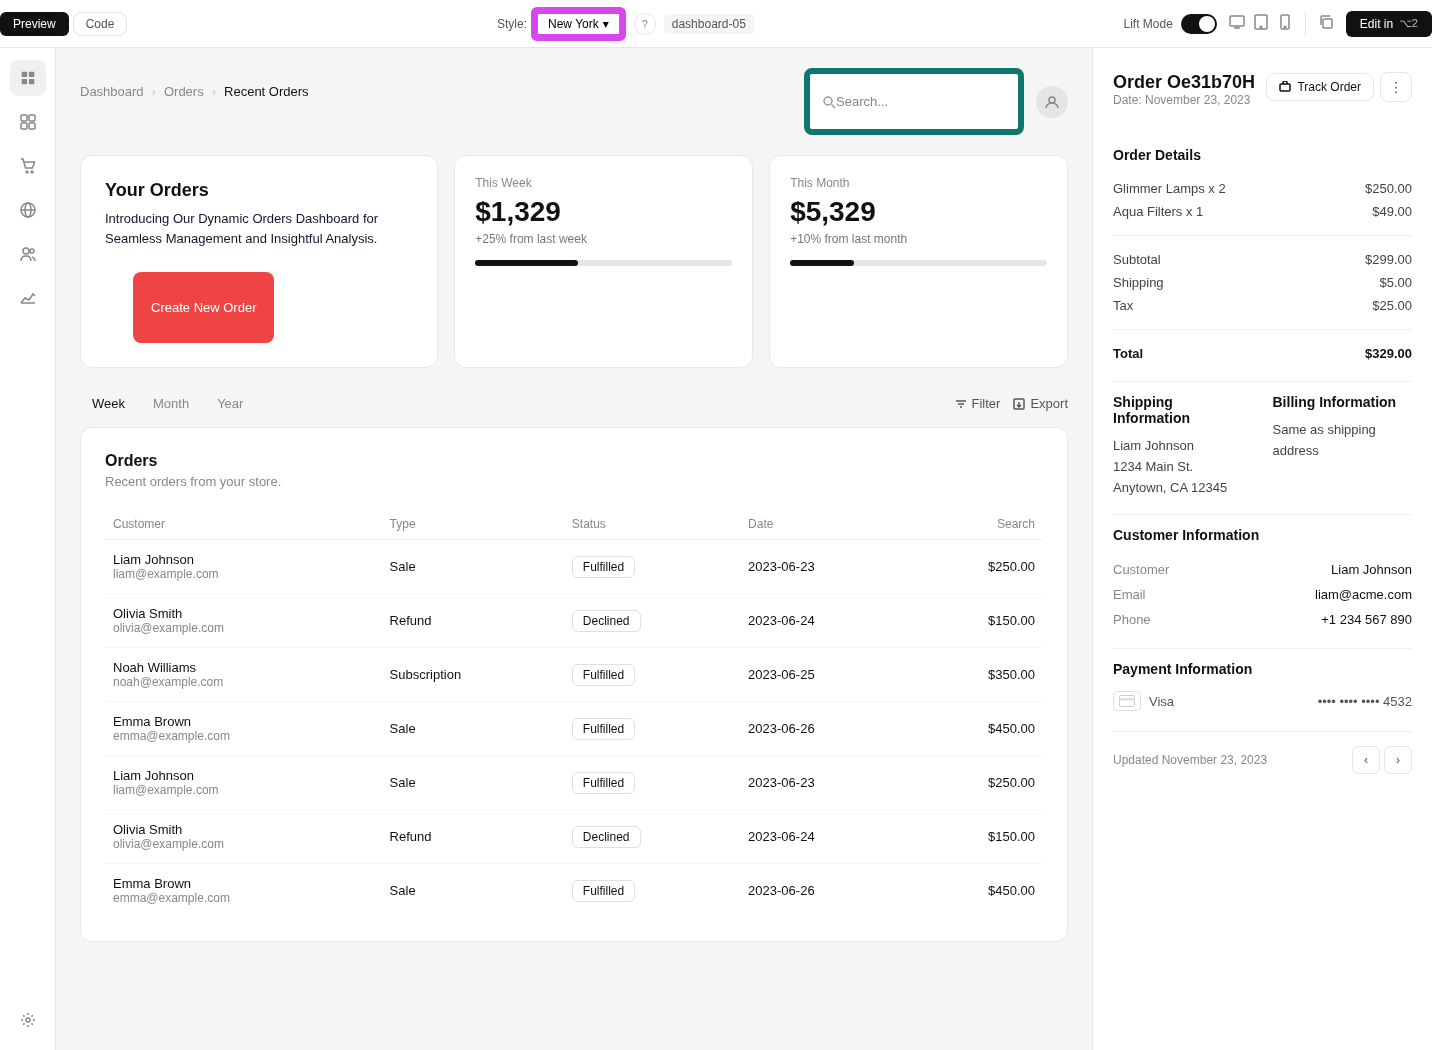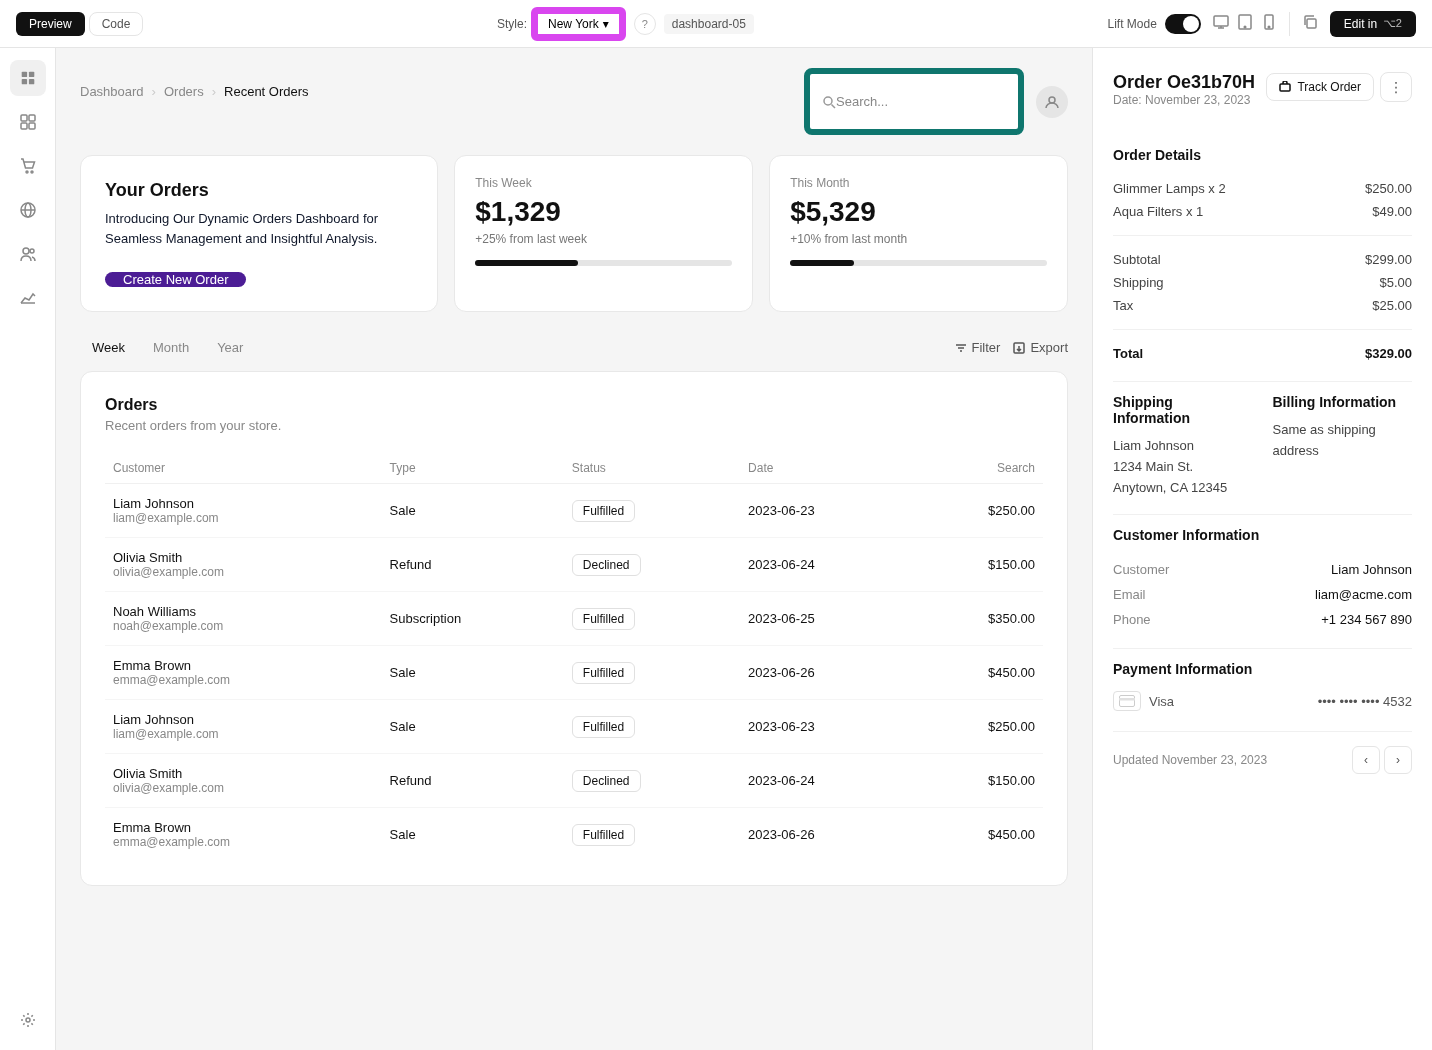--- a/index.html
+++ b/index.html
@@ -1,21 +1,21 @@
 <!DOCTYPE html>
 <html><head>
   <meta charset="utf-8">
   <style>
     * { box-sizing: border-box; margin: 0; padding: 0; }
     body { font-family: -apple-system, BlinkMacSystemFont, 'Segoe UI', sans-serif; background: #f5f5f5; color: #111; font-size: 13px; }
 
     
     .toolbar {
       display: flex; justify-content: space-between;
-      background: #fff; border-bottom: 1px solid #e5e5e5; padding: 0 16px; height: 48px;
+      background: #fff; border-bottom: 1px solid #e5e5e5; padding: 0 0; height: 48px;
     }
     .toolbar-left { display: flex; align-items: center; gap: 4px; }
     .toolbar-btn {
       padding: 4px 12px; border-radius: 6px; border: 1px solid transparent;
       font-size: 12px; cursor: pointer; background: none;
     }
     .toolbar-btn.active { background: #111; color: #fff; }
     .toolbar-btn.inactive { background: none; color: #555; border-color: #e5e5e5; border-radius: 8px; }
     .toolbar-center { display: flex; align-items: center; gap: 8px; color: #555; font-size: 12px; }
     .style-selector { display: flex; align-items: center; gap: 4px; }
@@ -47,21 +47,21 @@
 
     
     .stats-row { display: flex; gap: 16px; margin-bottom: 24px; }
 
     
     .your-orders-card {
       background: #fff; border-radius: 12px; padding: 24px; flex: 1.2; border: 1px solid #e8e8e8;
     }
     .your-orders-card h2 { font-size: 18px; font-weight: 600; margin-bottom: 8px; }
     .your-orders-card p { color: #0f172a; font-size: 13px; line-height: 1.5; margin-bottom: 24px; }
-    .create-btn { background: #4c1d95; color: #fff; border: none; border-radius: 8px; padding: 0 18px; font-size: 13px; font-weight: 500; cursor: pointer; }
+    .create-btn { background: #ef4444; color: #fff; border: none; border-radius: 8px; padding: 28px 18px; font-size: 13px; font-weight: 500; cursor: pointer; margin-left: 28px; }
 
     
     .stat-card { background: #fff; border-radius: 12px; padding: 20px; flex: 1; border: 1px solid #e8e8e8; }
     .stat-card .label { color: #888; font-size: 12px; margin-bottom: 6px; }
     .stat-card .value { font-size: 28px; font-weight: 700; margin-bottom: 4px; }
     .stat-card .change { color: #777; font-size: 12px; margin-bottom: 14px; }
     .progress-bar-bg { background: #e5e5e5; border-radius: 4px; height: 6px; width: 100%; }
     .progress-bar-fill { background: #111; border-radius: 4px; height: 6px; }
 
     

